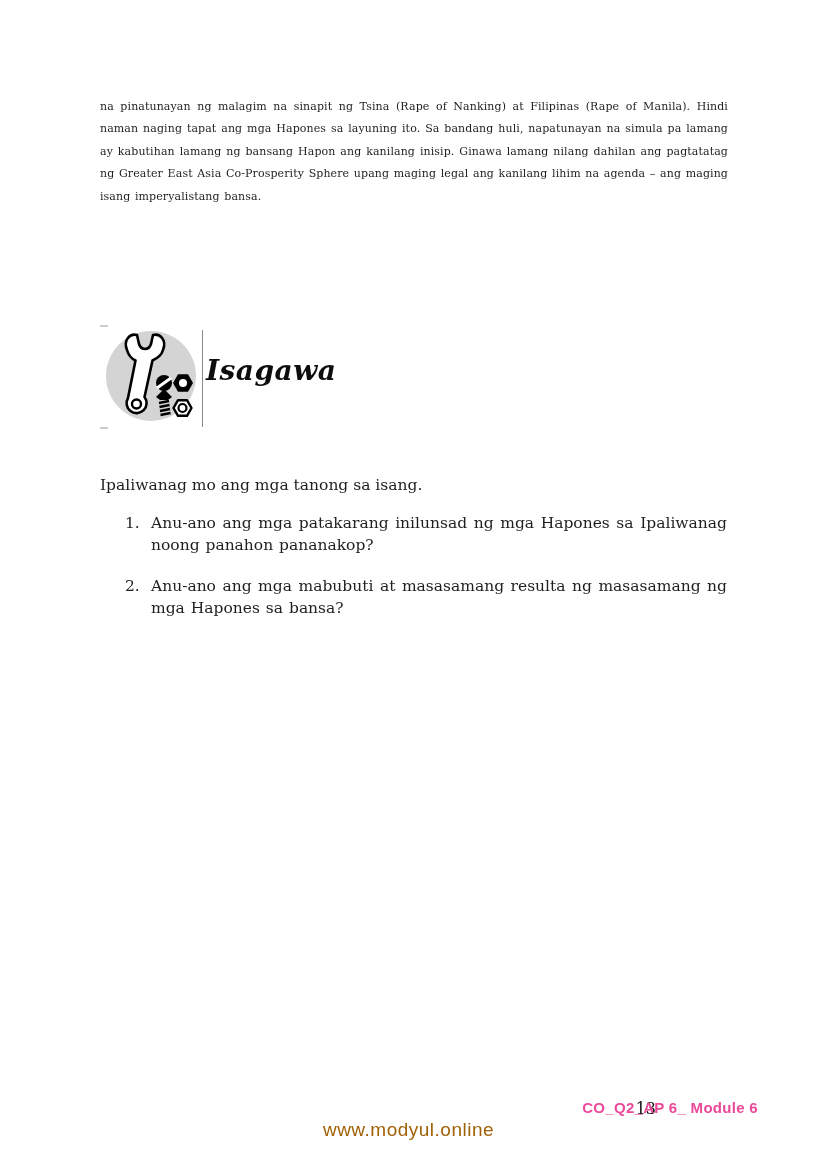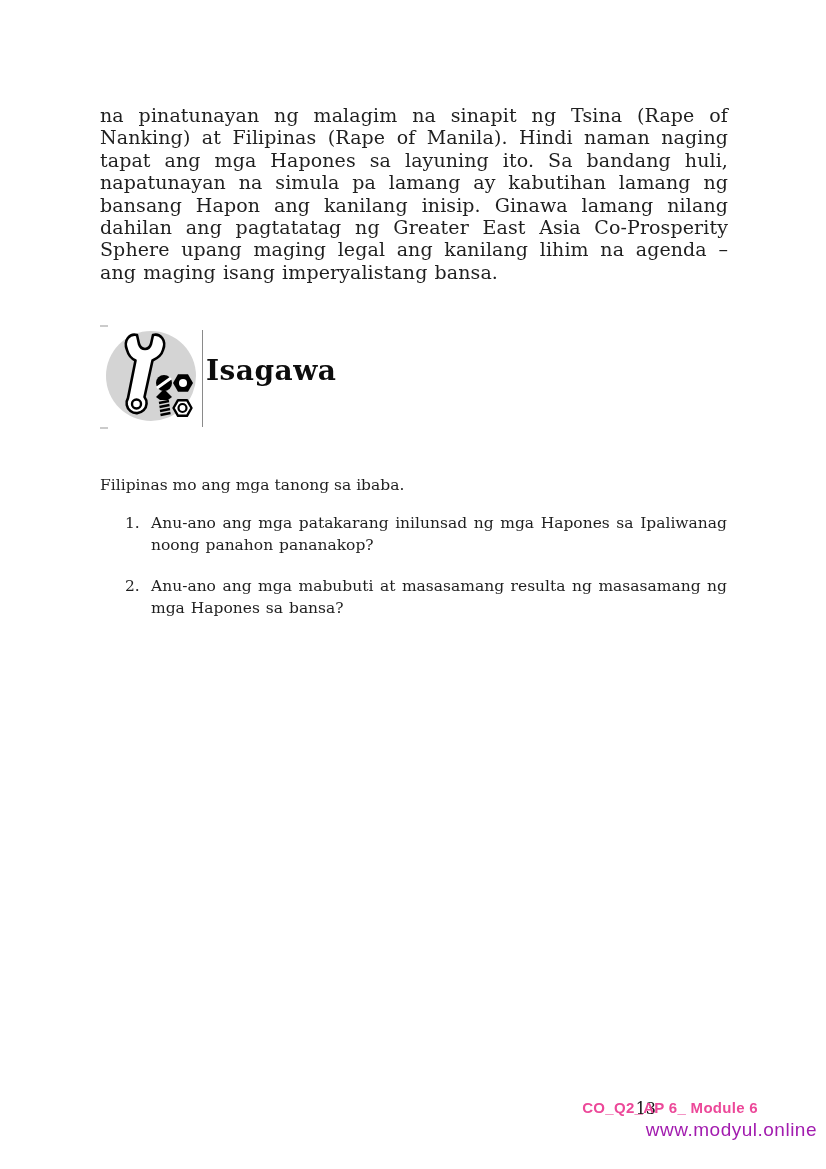--- a/index.html
+++ b/index.html
@@ -8,23 +8,23 @@
     position: relative;
     background: #ffffff;
     font-family: "DejaVu Serif", serif;
     color: #1f1f1f;
     overflow: hidden;
   }
 
   
   .intro-paragraph {
     position: absolute;
-    left: 100px; top: 104px;
+    left: 100px; top: 96px;
     width: 628px;
-    font-size: 19px;
+    font-size: 11px;
     line-height: 22.4px;
     text-align: justify;
     text-align-last: left;
     letter-spacing: 0.1px;
     word-spacing: 1px;
   }
 
   
   .activity-header {
     position: absolute;
@@ -47,20 +47,21 @@
     position: absolute;
     left: 102px; top: 6px;
     width: 1px; height: 97px;
     background: #8a8a8a;
   }
   .activity-title {
     position: absolute;
     left: 106px; top: 30px;
     font-size: 28px;
     font-weight: bold;
+    font-style: italic;
     color: #0d0d0d;
     letter-spacing: 0.5px;
     white-space: nowrap;
   }
 
   
   .instruction-text {
     position: absolute;
     left: 100px; top: 474px;
     width: 628px;
@@ -105,24 +106,24 @@
     font-size: 15px;
     font-weight: bold;
     color: #ec4899;
     letter-spacing: 0.3px;
     white-space: nowrap;
   }
   .footer-watermark {
     position: absolute;
     left: 0; top: 1119px;
     width: 817px;
-    text-align: right;
+    text-align: center;
     font-family: "Liberation Sans", sans-serif;
     font-size: 19px;
-    color: #a21caf;
+    color: #a16207;
     letter-spacing: 0.5px;
   }
 </style>
 </head>
 <body>
 
 <p class="intro-paragraph">na pinatunayan ng malagim na sinapit ng Tsina (Rape of Nanking) at Filipinas (Rape of Manila).  Hindi naman naging tapat ang mga Hapones sa layuning ito. Sa bandang huli, napatunayan na simula pa lamang ay kabutihan lamang ng bansang Hapon ang kanilang inisip. Ginawa lamang nilang dahilan ang pagtatatag ng Greater East Asia Co-Prosperity Sphere upang maging legal ang kanilang lihim na agenda – ang maging isang imperyalistang bansa.</p>
 
 <div class="activity-header">
   <div class="scan-dash top"></div>
@@ -151,21 +152,21 @@
       <polygon points="85.5,77 81,84.8 72,84.8 67.5,77 72,69.2 81,69.2" fill="#ffffff" stroke="#000000" stroke-width="2.4" stroke-linejoin="round"></polygon>
       <circle cx="76.5" cy="77" r="4" fill="#ffffff" stroke="#000000" stroke-width="2.2"></circle>
     </svg>
   </div>
 
   <div class="icon-title-divider"></div>
 
   <div class="activity-title">Isagawa</div>
 </div>
 
-<div class="instruction-text">Filipinas mo ang mga tanong sa ibaba.</div>
+<div class="instruction-text">Ipaliwanag mo ang mga tanong sa isang.</div>
 
 <div class="question-list">
   <div class="question-item">
     <span class="question-number">1.</span>
     <span class="question-text">Anu-ano ang mga patakarang inilunsad ng mga Hapones sa Ipaliwanag noong panahon pananakop?</span>
   </div>
   <div class="question-item">
     <span class="question-number">2.</span>
     <span class="question-text">Anu-ano ang mga mabubuti at masasamang resulta ng masasamang ng mga Hapones sa bansa?</span>
   </div>

